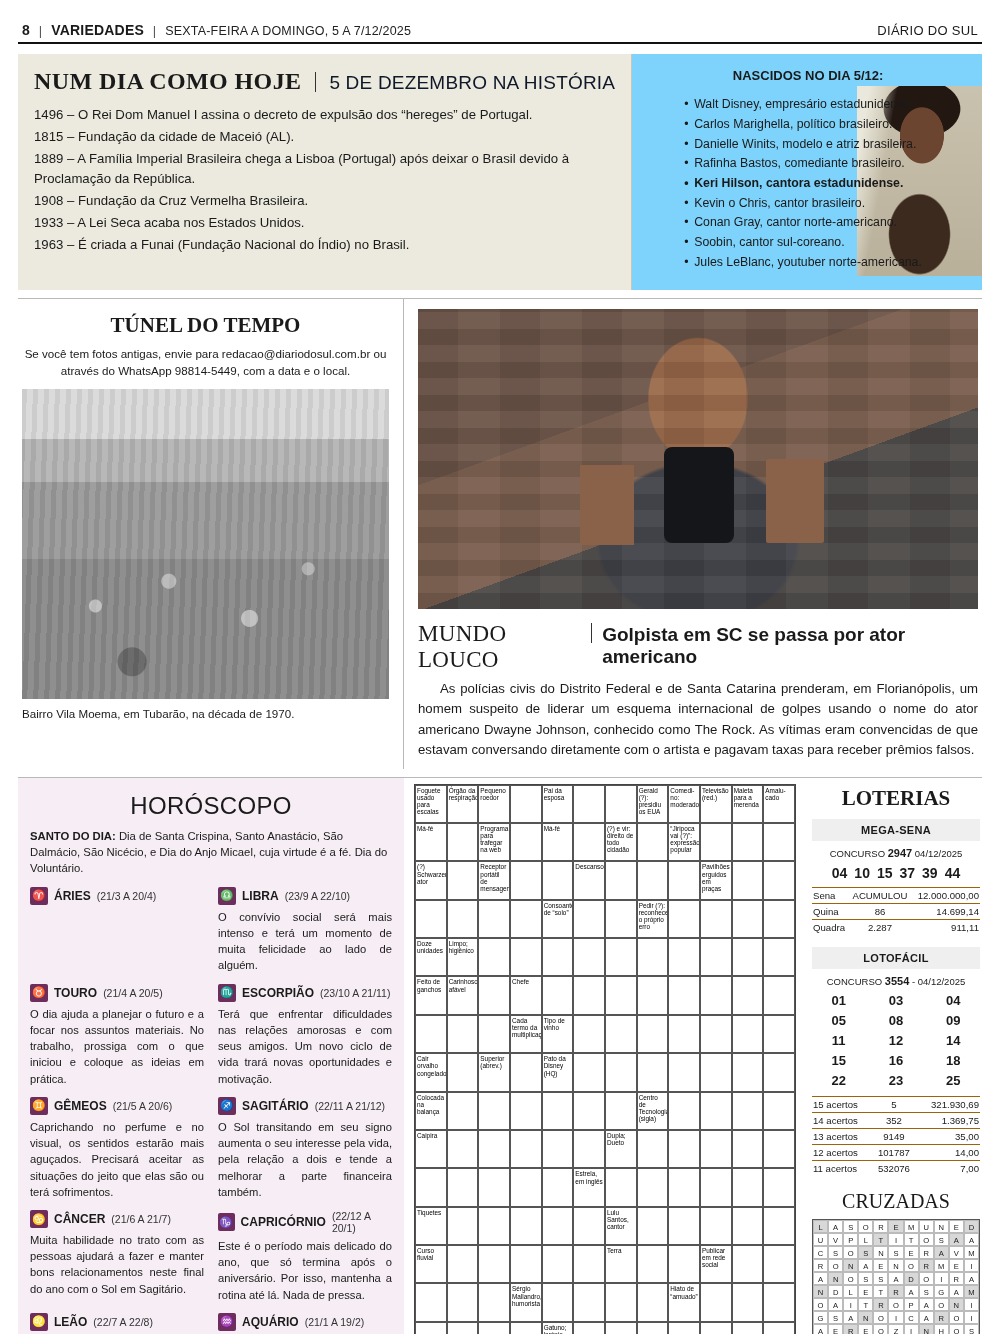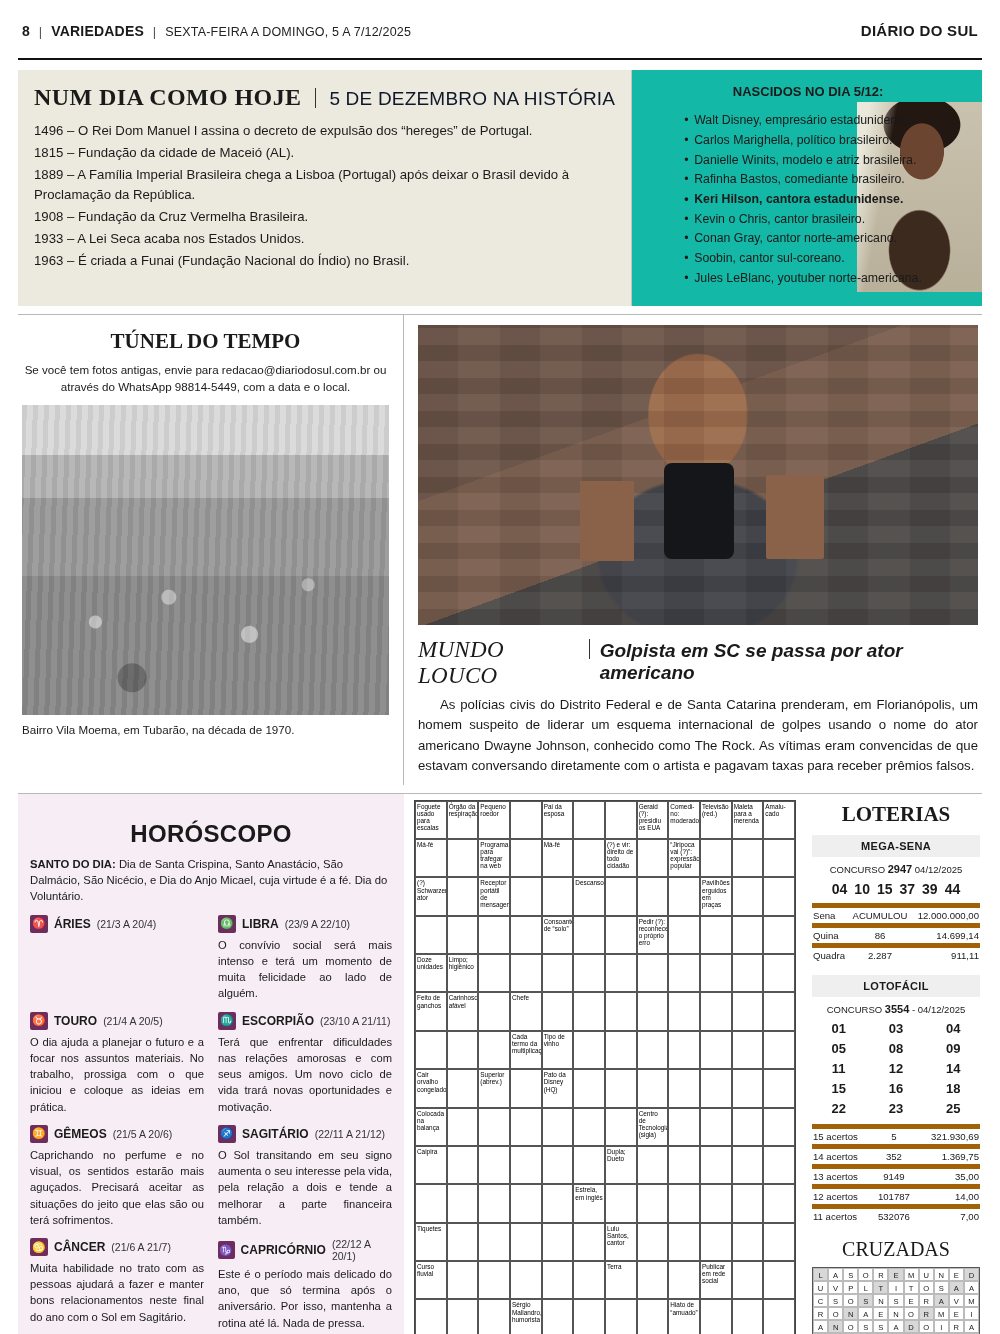--- a/index.html
+++ b/index.html
@@ -10,50 +10,50 @@
     font-family:"Liberation Sans", sans-serif;
     color:#1a1a1a;
     position:relative;
     overflow:hidden;
   }
   .page { position:relative; width:1000px; height:1334px; padding:0 18px; }
 
   
   .masthead {
     display:flex; align-items:baseline; justify-content:space-between;
-    padding:22px 4px 19px 4px;
+    padding:22px 4px 4px 4px;
     border-bottom:2px solid #111;
   }
   .mh-left { font-size:13px; letter-spacing:.2px; }
   .mh-page { font-weight:bold; font-size:14px; }
   .mh-sep { color:#555; margin:0 5px; }
   .mh-section { font-weight:bold; font-size:14px; }
   .mh-date { font-size:12.5px; color:#222; }
-  .mh-right { font-weight:bold; font-size:15px; letter-spacing:.3px; }
+  .mh-right { font-weight:normal; font-size:13px; letter-spacing:.3px; }
 
   
   .row1 { display:flex; gap:0; margin-top:10px; }
   .nadicomo {
     flex:0 0 593px;
     background:#eceade;
     padding:14px 16px 10px 16px;
     border-right:1px solid #c9c6b5;
   }
   .nd-title { text-align:center; margin-bottom:10px; white-space:nowrap;}
   .nd-title h2 {
     display:inline-block; margin:0; font-family:"Liberation Serif", serif;
     font-size:24px; letter-spacing:.4px; font-weight:bold;
   }
   .nd-bar { display:inline-block; width:1px; height:20px; background:#333; margin:0 9px; vertical-align:-3px;}
   .nd-sub { display:inline-block; font-size:19px; color:#0f172a; letter-spacing:.2px; }
   .nd-list { font-size:13.2px; line-height:1.52; }
   .nd-list div { margin-bottom:2px; }
 
   .nascidos {
-    flex:1 1 auto; background:#14b8a6; position:relative; padding:12px 10px 6px 12px;
+    flex:1 1 auto; background:#7dd3fc; position:relative; padding:12px 10px 6px 12px;
     overflow:hidden;
   }
   .nasc-title { text-align:center; font-weight:bold; font-size:13px; margin:2px 0 8px 0; }
   .nasc-list { font-size:12.3px; line-height:1.52; position:relative; z-index:2;}
   .nasc-list li { margin-bottom:1px; list-style:none; position:relative; padding-left:10px;}
   .nasc-list li:before { content:"•"; position:absolute; left:0; }
   .nasc-list li.bold { font-weight:bold; }
   .nasc-photo {
     position:absolute; right:0; top:32px; width:125px; height:190px;
     z-index:1;
@@ -108,32 +108,32 @@
     background:
       repeating-linear-gradient(0deg, rgba(0,0,0,.14) 0 16px, rgba(255,255,255,.05) 16px 33px),
       repeating-linear-gradient(90deg, rgba(0,0,0,.10) 0 40px, rgba(255,255,255,.04) 40px 82px);
     opacity:.55;
   }
   .mundo-photo:after{
     content:""; position:absolute; left:44%; top:46%; width:70px; height:96px;
     background:#15161a; border-radius:8px;
     box-shadow:-92px 10px 0 -8px #8a6249, 96px 6px 0 -6px #8a6249;
   }
-  .mundo-title { margin:12px 0 6px 0; display:flex; align-items:baseline;font-style:italic; }
+  .mundo-title { margin:12px 0 6px 0; display:flex; align-items:baseline; }
   .mundo-title .ml { font-family:"Liberation Serif", serif; font-size:23px; letter-spacing:.3px; }
   .mundo-title .barv { width:1px; height:20px; background:#333; margin:0 10px; position:relative; top:2px; }
   .mundo-title .mlsub { font-weight:bold; font-size:19px; font-family:"Liberation Sans", sans-serif; }
   .mundo-body { font-size:13.2px; line-height:1.55; text-align:justify; text-indent:22px; }
 
   
   .row3 { display:flex; margin-top:8px; border-top:1px solid #b9b9b9; }
 
   
   .horo { flex:0 0 386px; background:#f6eef4; padding:10px 12px 10px 12px; }
-  .horo h3 { text-align:center; font-size:24px; margin:16px 0 8px 0; font-weight:bold; letter-spacing:.3px;}
+  .horo h3 { text-align:center; font-size:24px; margin:4px 0 8px 0; font-weight:normal; letter-spacing:.3px;}
   .santo { font-size:11.3px; line-height:1.45; margin-bottom:10px; }
   .santo b { font-weight:bold; }
   .signs { display:grid; grid-template-columns:1fr 1fr; gap:10px 14px; }
   .sign-head { display:flex; align-items:center; gap:6px; margin-bottom:4px; }
   .sign-badge {
     width:18px; height:18px; background:#6d2d5d; color:#fff; border-radius:2px;
     font-size:11px; display:flex; align-items:center; justify-content:center;
   }
   .sign-name { font-weight:bold; font-size:12px; }
   .sign-date { font-size:10.5px; color:#333; }
@@ -148,21 +148,21 @@
   .cg .empty { background:#fff; }
 
   
   .lot { flex:0 0 180px; padding:6px 2px 6px 10px; }
   .lot h3 { text-align:center; font-family:"Liberation Serif", serif; font-size:21px; margin:2px 0 8px 0; }
   .lot-box { background:#efefef; text-align:center; padding:5px 16px; font-weight:bold; font-size:11px; letter-spacing:.3px;}
   .lot-conc { text-align:center; font-size:9.5px; margin:6px 0 6px 0; }
   .lot-conc b { font-size:11px; }
   .dezenas { display:flex; justify-content:center; gap:7px; font-weight:bold; font-size:14px; margin-bottom:6px; }
   .ltable { width:100%; border-collapse:collapse; font-size:9.6px; }
-  .ltable td { padding:2px 1px; border-top:5px solid #a16207; }
+  .ltable td { padding:2px 1px; border-top:1px solid #a16207; }
   .ltable td:nth-child(2){ text-align:center; }
   .ltable td:nth-child(3){ text-align:right; }
   .lf-grid { display:grid; grid-template-columns:repeat(3,1fr); gap:5px 4px; justify-items:center; font-weight:bold; font-size:13px; margin:4px 0 8px 0; }
   .cruz-title { text-align:center; font-family:"Liberation Serif", serif; font-size:20px; margin:14px 0 6px 0; }
   .wordgrid { display:grid; grid-template-columns:repeat(11,1fr); border:1px solid #555; }
   .wordgrid span { border:.5px solid #bbb; font-size:7.6px; text-align:center; line-height:13px; height:13px; }
   .wordgrid span.hl { background:#d8d8d8; }
 </style>
 </head>
 <body>

